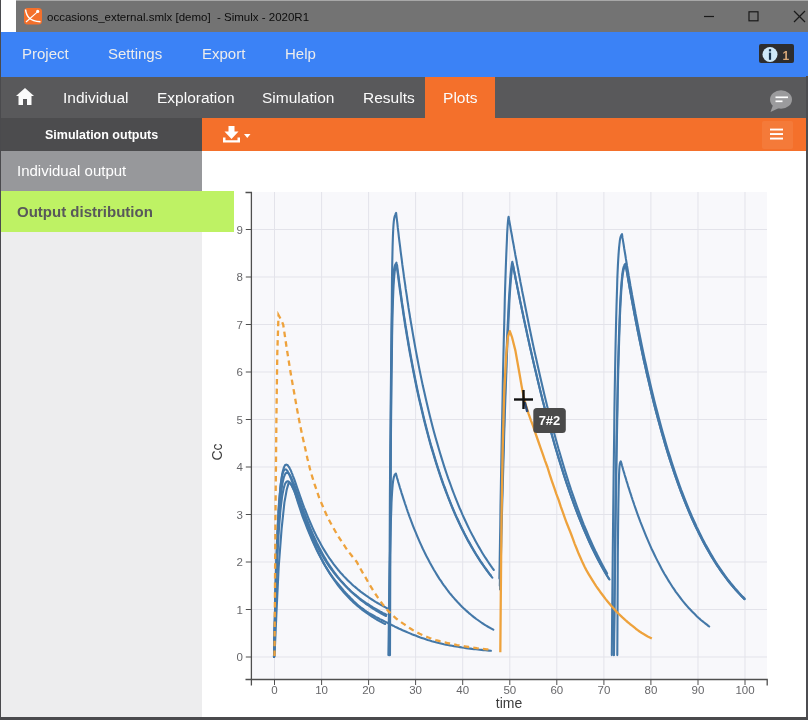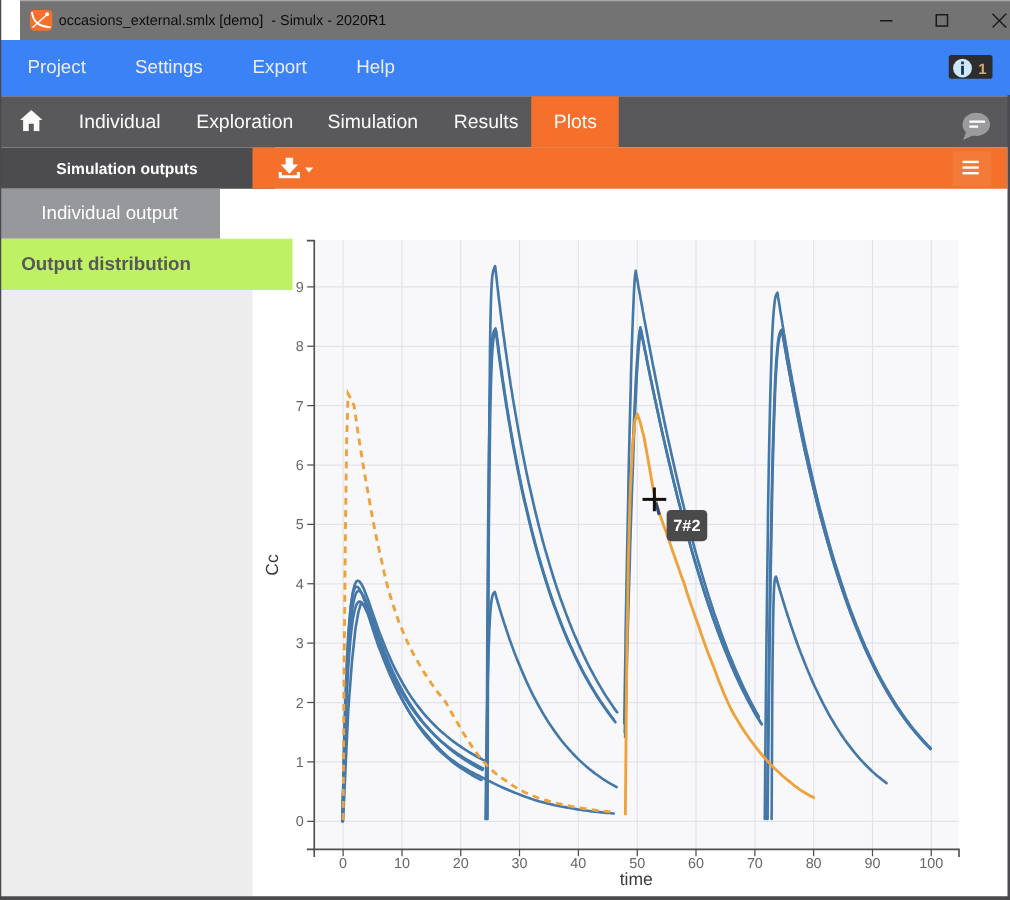--- a/index.html
+++ b/index.html
@@ -7,21 +7,21 @@
 #titlebar{left:16px;top:0;width:808px;height:32px;background:#737373;border-top:1px solid #a8a8a8;}
 #title-text{left:31px;top:10px;font-size:11.5px;color:#0d0d0d;}
 #menubar{left:0;top:32px;width:808px;height:44.5px;background:#3b82f6;}
 .menu-item{top:0;height:44.5px;line-height:44.5px;font-size:15px;color:#ececec;}
 #tabbar{left:0;top:76.5px;width:808px;height:41px;background:#59595b;}
 .tab{top:0;height:41px;line-height:41px;font-size:15.5px;color:#fbfbfb;font-weight:500;}
 #plots-tab{left:425.3px;top:0;width:70px;height:41px;background:#f4702b;text-align:center;}
 #subbar-left{left:0;top:117.5px;width:220px;height:33.5px;background:#4c4c4e;}
 #subbar-left span{position:absolute;left:45px;top:10px;font-size:12.5px;font-weight:bold;color:#fff;}
 #subbar-right{left:202px;top:117.5px;width:604px;height:33.5px;background:#f4702b;}
-#side-item1{left:0;top:151px;width:176px;height:40px;background:#97989b;color:#fff;font-size:15px;line-height:40px;padding-left:16px;}
+#side-item1{left:0;top:151px;width:202px;height:40px;background:#97989b;color:#fff;font-size:15px;line-height:40px;}
 #side-item2{left:0;top:191px;width:234px;height:41px;background:#bef264;color:#58585a;font-size:15px;line-height:41px;font-weight:bold;}
 #side-rest{left:0;top:232px;width:202px;height:485px;background:#ededee;}
 #side-item1 span,#side-item2 span{padding-left:17px;}
 #chart-wrap{left:202px;top:151px;width:604px;height:566px;}
 #b-left{left:0;top:0;width:1px;height:720px;background:#4a4a4d;}
 #b-right{right:0;top:76px;width:2.5px;height:644px;background:#4c4c50;}
 #b-bottom{left:0;top:717px;width:808px;height:3px;background:#4a4a4d;}
 </style></head>
 <body>
 <div class="abs" id="titlebar">

